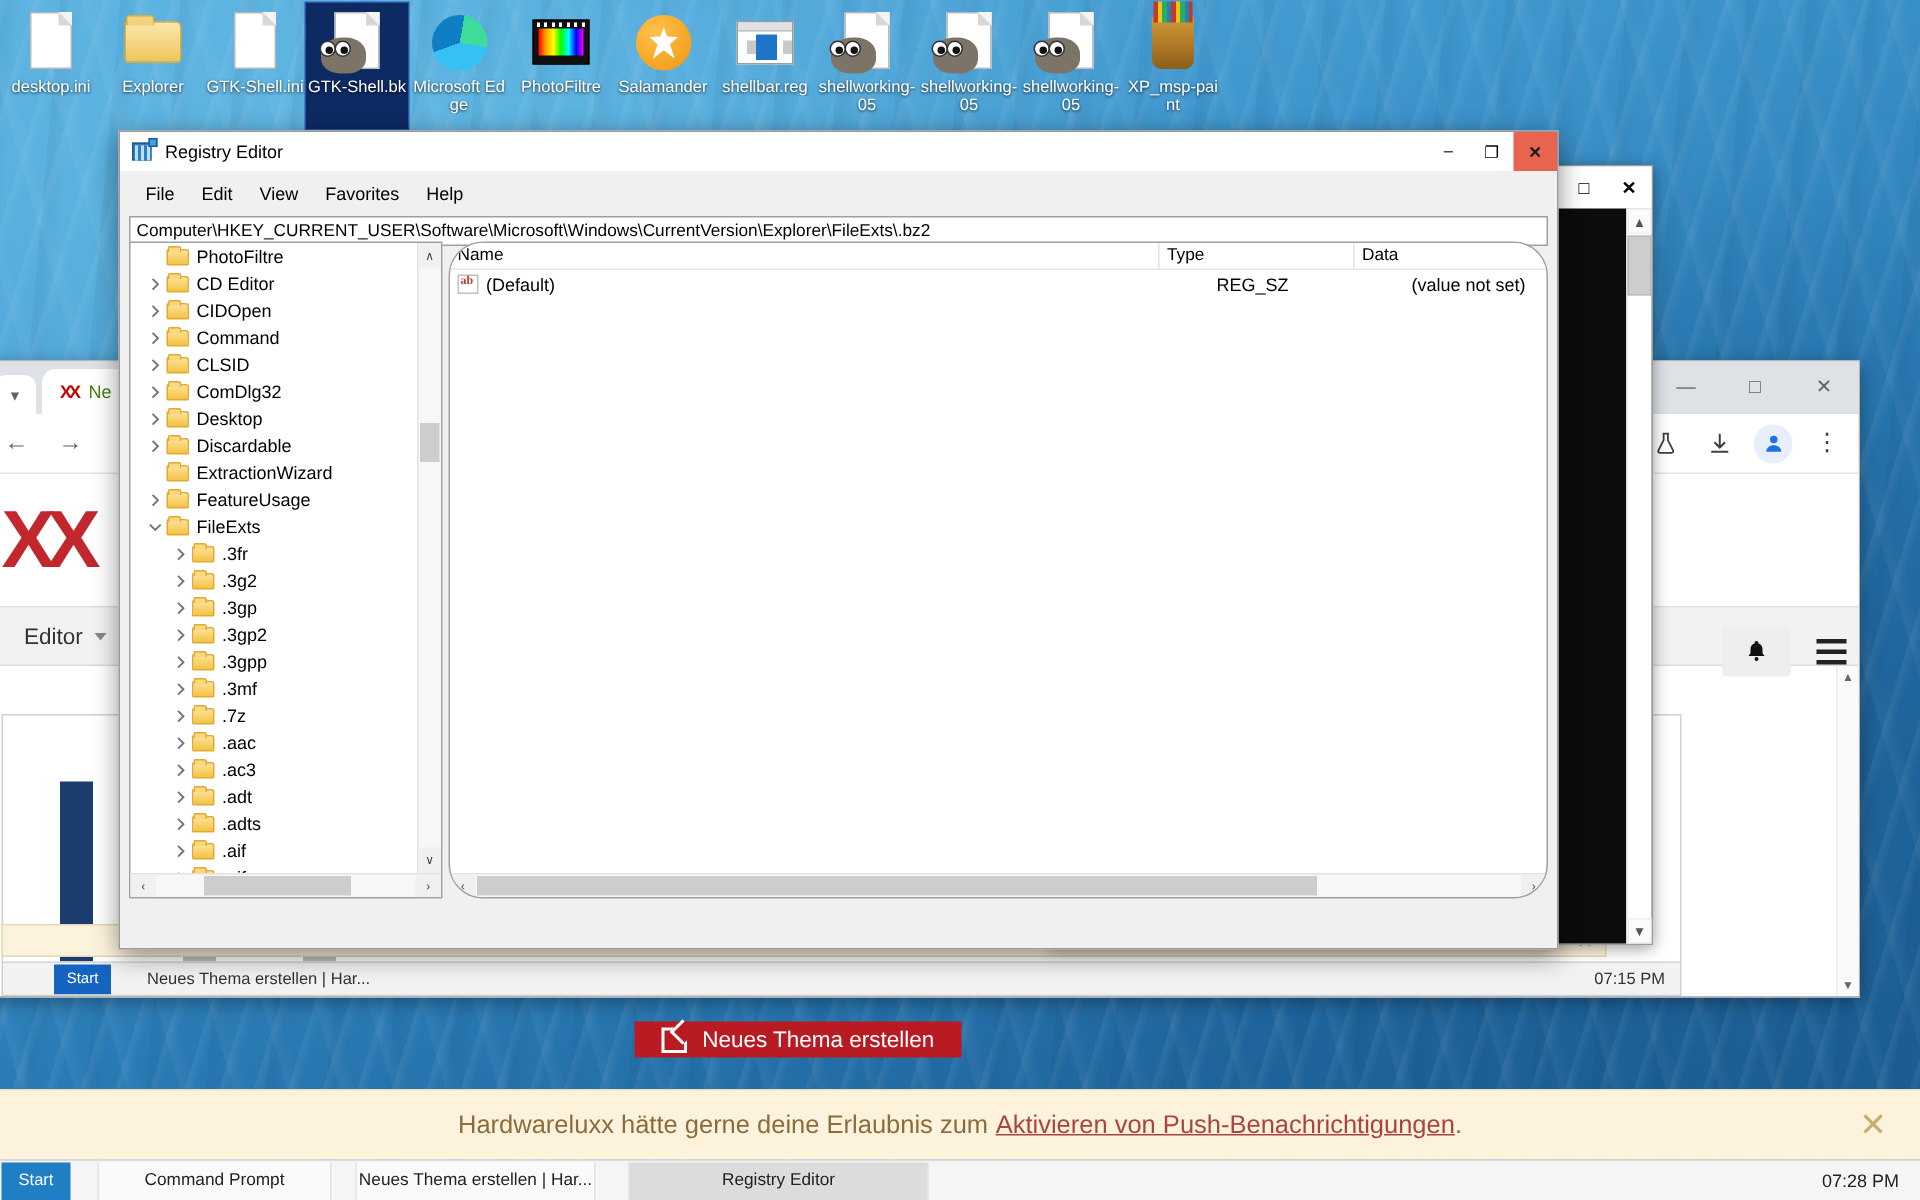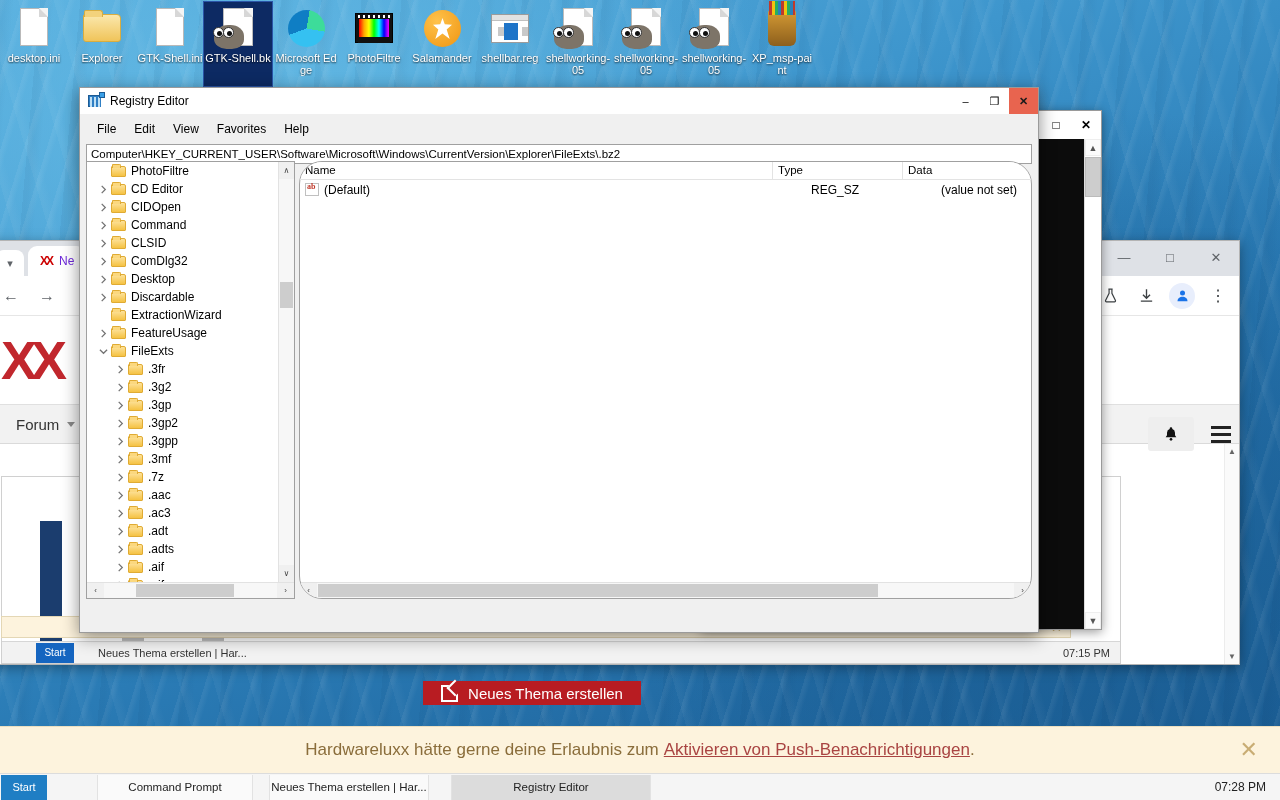--- a/index.html
+++ b/index.html
@@ -97,21 +97,21 @@
     background:#fff; border:1px solid #b4b4b4;
     box-shadow:0 3px 12px rgba(0,0,0,.35);
   }
   #browser-tabstrip{height:35px;background:#dee1e6;position:relative;display:flex;align-items:flex-end;}
   #browser-tabstrip .tabs-left{display:flex;align-items:flex-end;margin-left:1175px;}
   .chev-btn{width:28px;height:26px;background:#fff;border-radius:8px 8px 0 0;margin:0 4px 0 0;
             display:flex;align-items:center;justify-content:center;color:#5f6368;font-size:11px;}
   .btab{height:30px;background:#fff;border-radius:9px 9px 0 0;display:flex;align-items:center;
         padding:0 12px;gap:7px;max-width:250px;}
   .btab .fav{color:#c00;font-weight:bold;font-size:12px;letter-spacing:-2px;}
-  .btab .ttl{font-size:12px;color:#6d28d9;white-space:nowrap;overflow:hidden;}
+  .btab .ttl{font-size:12px;color:#4d7c0f;white-space:nowrap;overflow:hidden;}
   #browser-wincontrols{position:absolute;right:0;top:0;display:flex;}
   .wc{width:46px;height:32px;display:flex;align-items:center;justify-content:center;
       color:#5f6368;font-size:13px;}
   #browser-toolbar{height:40px;background:#fff;display:flex;align-items:center;
       border-bottom:1px solid #e6e6e6;position:relative;}
   #browser-toolbar .navbtns{display:flex;margin-left:1175px;gap:6px;color:#5f6368;}
   .navbtn{width:30px;height:30px;display:flex;align-items:center;justify-content:center;font-size:16px;}
   #browser-toolbar .rightbtns{position:absolute;right:8px;display:flex;align-items:center;gap:10px;}
   .tbicon{width:26px;height:26px;display:flex;align-items:center;justify-content:center;color:#3c4043;}
   .tbicon.profile{border-radius:50%;background:#e8eefc;color:#1a73e8;}
@@ -378,21 +378,21 @@
       <div class="tbicon" style="font-size:16px;line-height:10px;">⋮</div>
     </div>
   </div>
 
   <div id="browser-content">
     <div id="hlx-header">
       <div id="hlx-logo">XX</div>
     </div>
     <div id="hlx-nav">
       <div class="navitem">
-        <span>Forum</span>
+        <span>Editor</span>
         <span class="caret"></span>
       </div>
     </div>
     <div id="hlx-right">
       <div class="bellbox">
         <svg width="16" height="16" viewBox="0 0 24 24" fill="#111">
           <path d="M12 2a2 2 0 0 1 2 2v.6A6 6 0 0 1 18 10v4l2 3H4l2-3v-4a6 6 0 0 1 4-5.4V4a2 2 0 0 1 2-2z"></path>
           <circle cx="12" cy="20" r="2"></circle>
         </svg>
       </div>
@@ -796,21 +796,21 @@
 
 <div id="push-bar">
   <span>Hardwareluxx hätte gerne deine Erlaubnis zum</span>
   <a class="lnk" href="#">Aktivieren von Push-Benachrichtigungen</a>
   <span>.</span>
   <span class="cls">✕</span>
 </div>
 
 <div id="taskbar">
   <div id="start-btn">Start</div>
-  <div id="taskbar-buttons" style="display:flex;height:25px;margin-left:32px;">
+  <div id="taskbar-buttons" style="display:flex;height:25px;">
       <div class="tbtn" style="width: 156px; margin-left: 18px;">
         <span>Command Prompt</span>
       </div>
       <div class="tbtn" style="width: 160px; margin-left: 16px;">
         <span>Neues Thema erstellen | Har...</span>
       </div>
       <div class="tbtn active" style="width: 200px; margin-left: 22px;">
         <span>Registry Editor</span>
       </div>
     </div>

